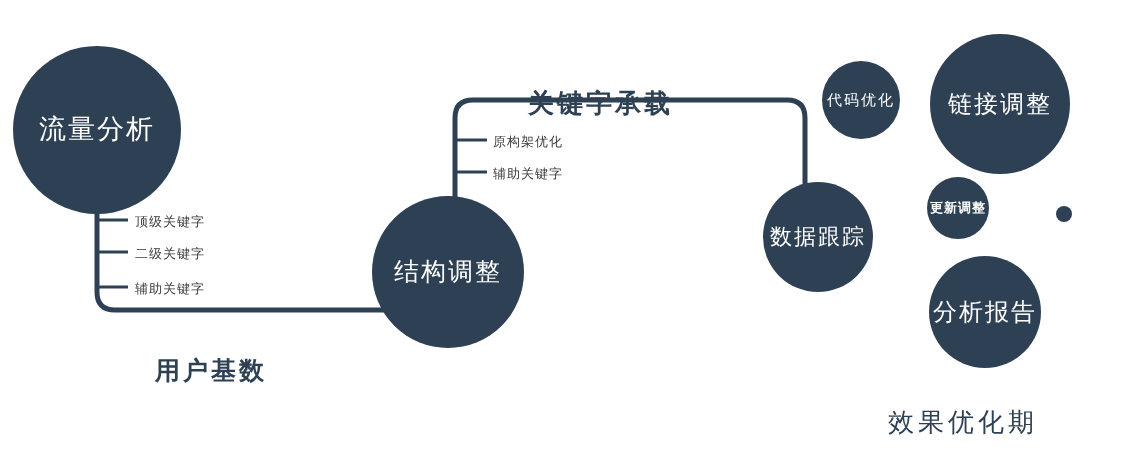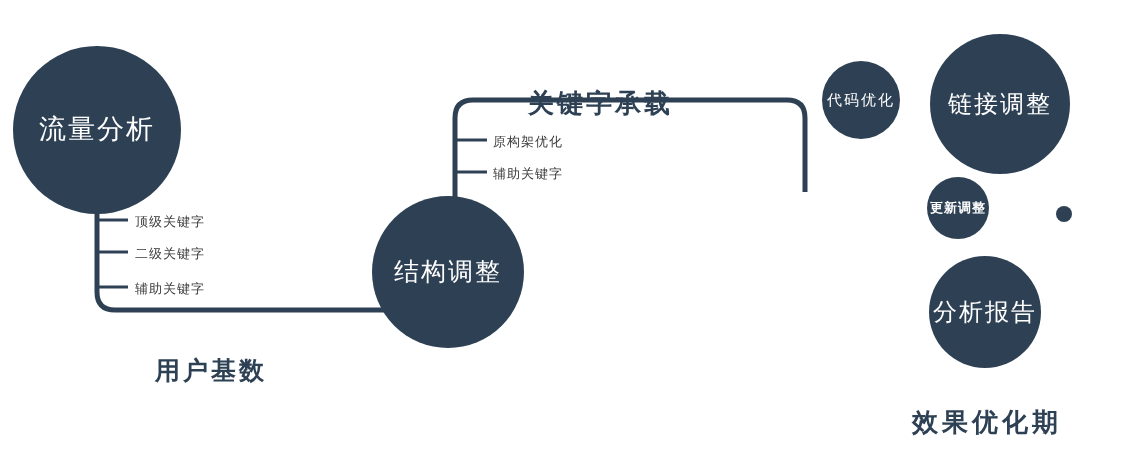--- a/index.html
+++ b/index.html
@@ -56,24 +56,23 @@
     position: absolute;
     color: #3a3a3a;
     font-size: 13px;
     font-weight: 400;
     letter-spacing: 1px;
     white-space: nowrap;
   }
   .caption {
     position: absolute;
     color: var(--accent);
-    font-weight: 700;
+    font-weight: 400;
     letter-spacing: 4px;
     white-space: nowrap;
-    margin-left: 24px;
   }
 </style>
 </head>
 <body>
 
 <div class="canvas">
 
   <svg class="connectors" viewBox="0 0 1130 450" xmlns="http://www.w3.org/2000/svg">
 
     <path class="edge-line" d="M 97 186 L 97 292 Q 97 310 115 310 L 400 310"></path>
@@ -87,20 +86,24 @@
   </svg>
 
   <div class="circle" style="left:13px; top:46px; width:168px; height:168px; font-size:27px;">
     <span>流量分析</span>
   </div>
 
   <div class="circle" style="left:372px; top:196px; width:152px; height:152px; font-size:25px;">
     <span>结构调整</span>
   </div>
 
+  <div class="circle" style="left:763px; top:182px; width:110px; height:110px; font-size:22px;">
+    <span>数据</span>
+    <span>跟踪</span>
+  </div>
 
   <div class="circle" style="left:822px; top:61px; width:78px; height:78px; font-size:15px;">
     <span>代码</span>
     <span>优化</span>
   </div>
 
   <div class="circle" style="left:930px; top:34px; width:140px; height:140px; font-size:24px;">
     <span>链接</span>
     <span>调整</span>
   </div>

